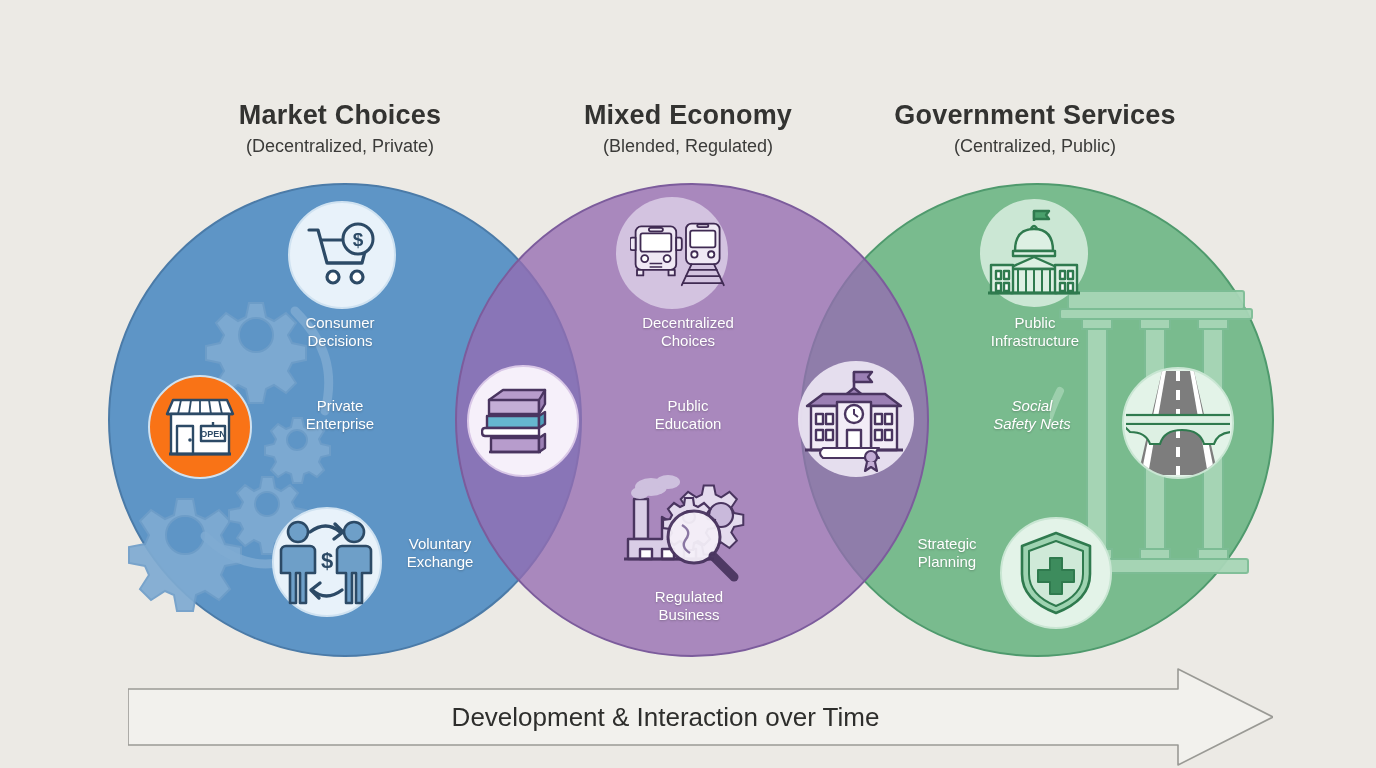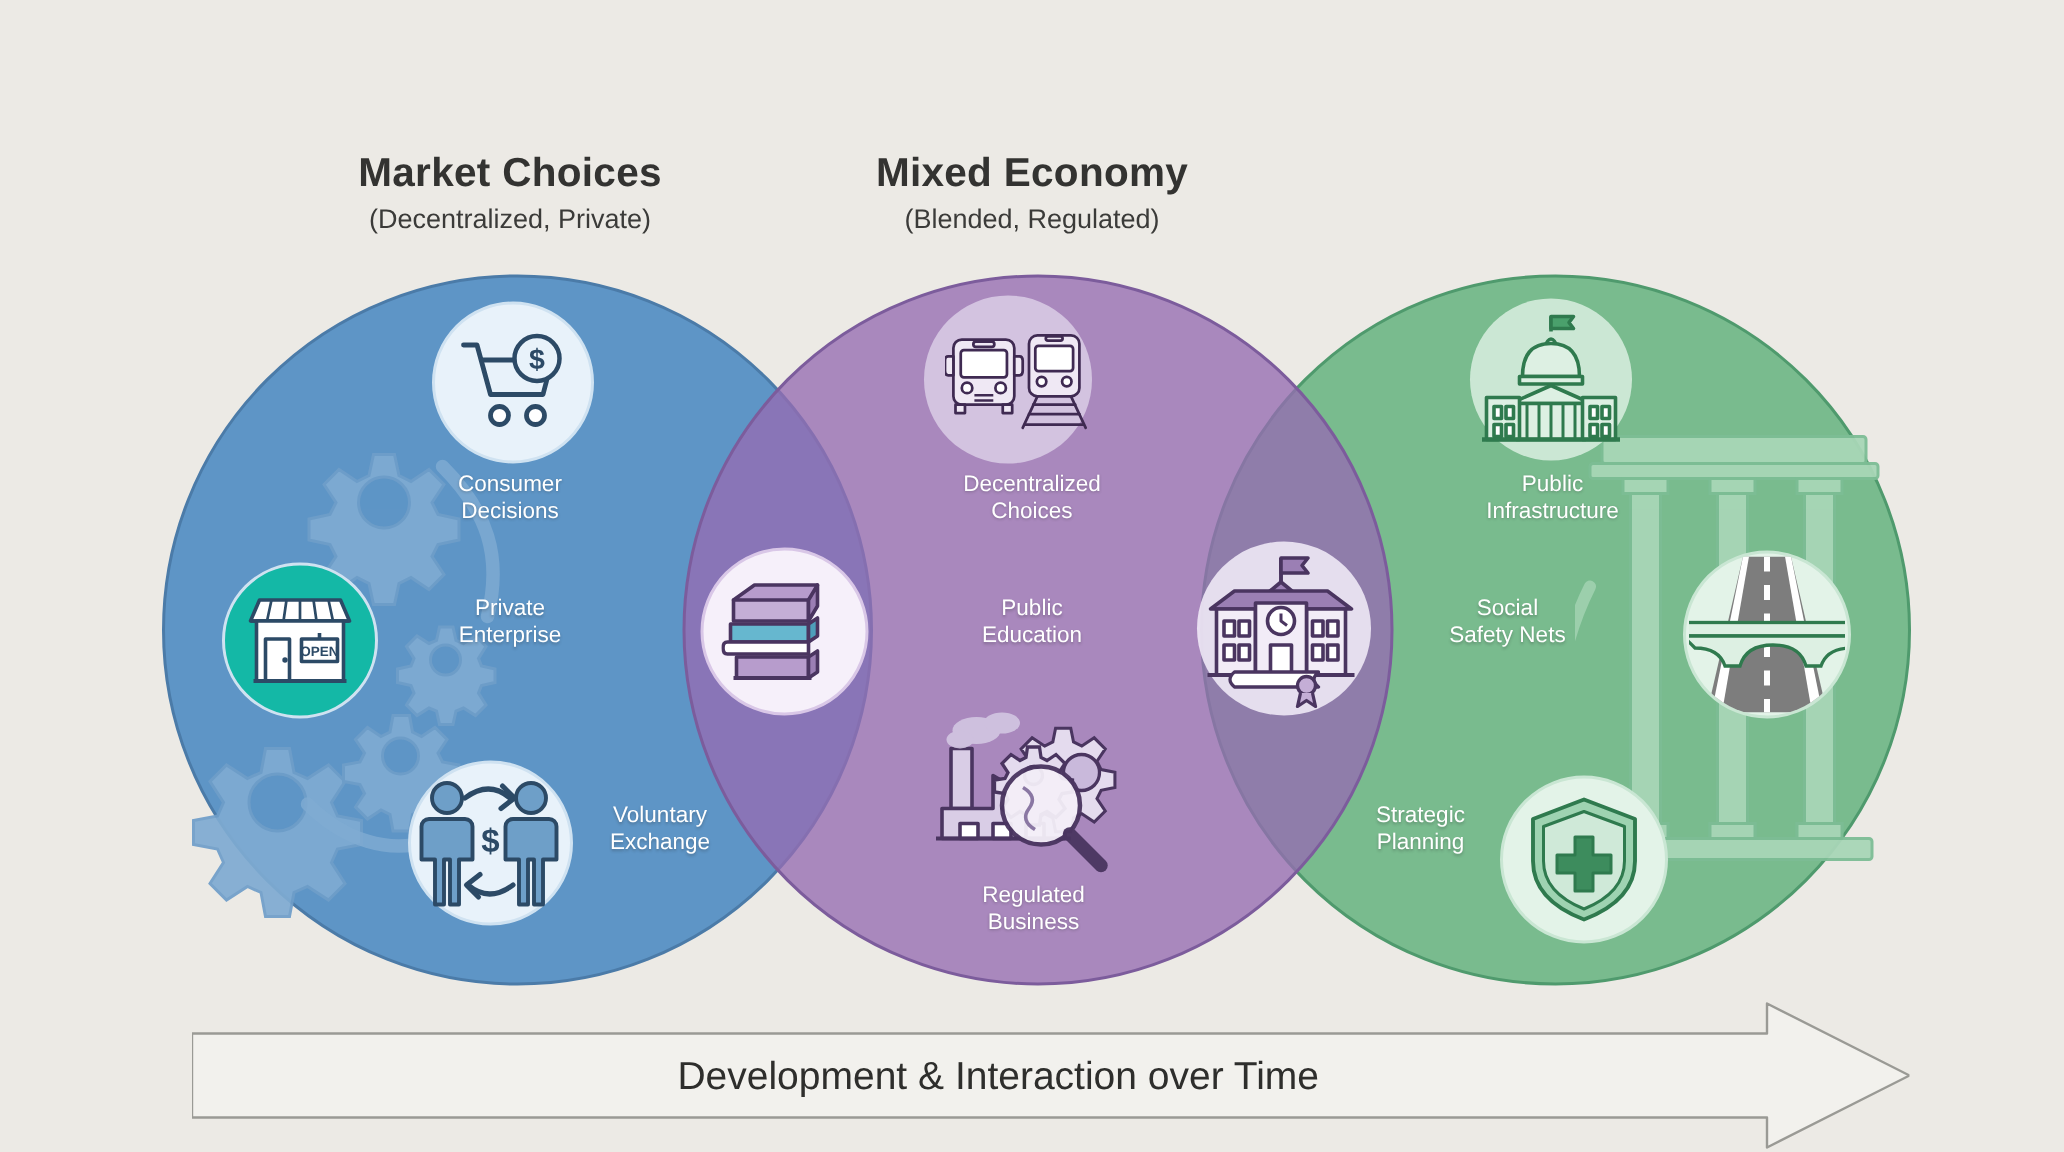--- a/index.html
+++ b/index.html
@@ -66,20 +66,24 @@
 
 <div id="stage">
 
   <div class="col-head" id="head-market">
     <div class="t">Market Choices</div>
     <div class="s">(Decentralized, Private)</div>
   </div>
   <div class="col-head" id="head-mixed">
     <div class="t">Mixed Economy</div>
     <div class="s">(Blended, Regulated)</div>
+  </div>
+  <div class="col-head" id="head-gov">
+    <div class="t">Government Services</div>
+    <div class="s">(Centralized, Public)</div>
   </div>
 
   <div class="venn" id="circle-market"></div>
   <div class="venn" id="circle-gov"></div>
   <div class="venn" id="circle-mixed"></div>
 
   <svg width="340" height="420" style="position:absolute;left:120px;top:200px;">
     <g fill="#7fabd2" stroke="#6f9ec9" stroke-width="2" opacity=".92">
       <path d="M118 90 l8-4 3-14 14 0 3 14 8 4 12-8 10 10 -8 12 4 8 14 3 0 14 -14 3 -4 8 8 12 -10 10 -12-8 -8 4 -3 14 -14 0 -3-14 -8-4 -12 8 -10-10 8-12 -4-8 -14-3 0-14 14-3 4-8 -8-12 10-10z"></path>
       <circle cx="136" cy="104" r="17" fill="#5e95c6"></circle>
@@ -131,21 +135,21 @@
         <path d="M4 8 h9 l9 33 h34"></path>
         <path d="M17 18 h46 l-6 23 H23"></path>
         <circle cx="28" cy="55" r="6" fill="#ffffff"></circle>
         <circle cx="52" cy="55" r="6" fill="#ffffff"></circle>
       </g>
       <circle cx="53" cy="17" r="15" fill="#e8f2fa" stroke="#2c4a66" stroke-width="3"></circle>
       <text x="53" y="24" font-size="19" font-weight="bold" fill="#2c4a66" text-anchor="middle" font-family="'Liberation Sans',sans-serif">$</text>
     </svg>
   </div>
 
-  <div class="medal" id="m-store" style="left:148px;top:344px;width:100px;height:100px;background:#14b8a6;border:2px solid #cfe2f1;">
+  <div class="medal" id="m-store" style="left:148px;top:344px;width:100px;height:100px;background:#f97316;border:2px solid #cfe2f1;">
     <svg width="78" height="70" viewBox="0 0 78 70">
       <g stroke="#2c4a66" stroke-width="2.4" fill="#ffffff" stroke-linejoin="round">
         <path d="M6 22 L12 8 H66 L72 22 Z"></path>
         <path d="M6 22 h66" fill="none"></path>
         <path d="M17 22 l3-14 M28 22 l2-14 M39 22 l0-14 M50 22 l-2-14 M61 22 l-3-14" fill="none" stroke-width="1.8"></path>
         <rect x="10" y="22" width="58" height="40"></rect>
         <rect x="16" y="34" width="16" height="28"></rect>
         <rect x="40" y="34" width="24" height="15" fill="#ffffff"></rect>
         <path d="M52 30 v4" fill="none"></path>
         <path d="M8 62 h62" fill="none" stroke-width="2.8"></path>
@@ -354,21 +358,21 @@
         <path d="M39 11 L66 21 v23 q0 21 -27 32 Q12 65 12 44 V21z" fill="#cfe9d8" stroke-width="2"></path>
         <path d="M33 28 h12 v12 h12 v12 h-12 v12 h-12 v-12 h-12 v-12 h12z" fill="#3d8c5d" stroke="#2f7a4e" stroke-width="2"></path>
       </g>
     </svg>
   </div>
 
   <div class="vlabel" id="l-pubinf" style="left:940px;top:283px;width:190px;">
     <span>Public</span><br>
     <span>Infrastructure</span>
   </div>
-  <div class="vlabel" id="l-safety" style="left:917px;top:366px;width:176px;">
+  <div class="vlabel" id="l-safety" style="left:944px;top:366px;width:176px;font-style:italic;">
     <span>Social</span><br>
     <span>Safety Nets</span>
   </div>
   <div class="vlabel" id="l-strat" style="left:870px;top:504px;width:154px;">
     <span>Strategic</span><br>
     <span>Planning</span>
   </div>
 
   <svg id="timeline-arrow" viewBox="0 0 1145 100" preserveAspectRatio="none">
     <path d="M0 22 H1050 V2 L1145 50 L1050 98 V78 H0 Z" fill="#f2f1ed" stroke="#9a9a95" stroke-width="1.6" stroke-linejoin="round"></path>

